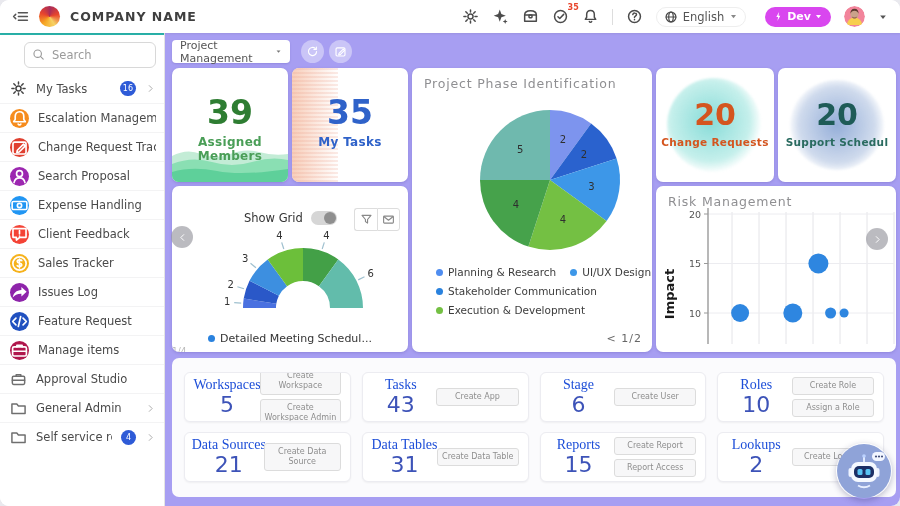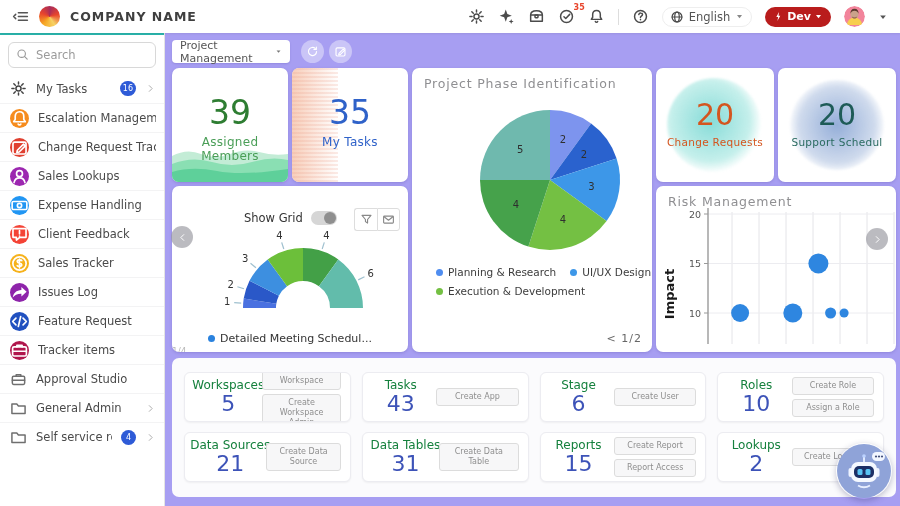--- a/index.html
+++ b/index.html
@@ -1,42 +1,42 @@
 <!DOCTYPE html>
 <html><head>
 <meta charset="utf-8">
 <style>
   html,body{margin:0;padding:0;background:#e9e9ee;}
   *{box-sizing:border-box;font-family:"DejaVu Sans","Liberation Sans",sans-serif;}
-  .screen{position:relative;width:900px;height:506px;background:#fff;overflow:hidden;}
+  .screen{position:relative;width:900px;height:506px;background:#fff;overflow:hidden;border-radius:9px;}
 
   
   .header{position:absolute;left:0;top:0;width:900px;height:33px;background:#fff;display:flex;align-items:center;z-index:30;box-shadow:0 1px 2px rgba(0,0,0,.07);}
   .h-left{display:flex;align-items:center;gap:10px;padding-left:12px;}
   .collapse{width:17px;height:17px;color:#555;}
   .logo{width:21px;height:21px;border-radius:50%;background:conic-gradient(from 220deg,#f6a623,#e8452c,#a82c5a,#e8452c,#f6d365,#f6a623);}
   .cname{font-size:12.5px;font-weight:bold;color:#3f3f3f;letter-spacing:1px;}
   .h-right{margin-left:auto;display:flex;align-items:center;gap:13px;padding-right:12px;}
   .hicon{width:17px;height:17px;color:#4b4b4b;position:relative;cursor:pointer;}
   .hbadge{position:absolute;top:-5px;right:-10px;color:#e8452c;font-size:8px;font-weight:bold;}
   .hdiv{width:1px;height:16px;background:#ddd;}
   .lang{display:flex;align-items:center;gap:5px;border:1px solid #eee;border-radius:12px;padding:2px 7px;color:#555;font-size:11.5px;}
   .lang .hicon{width:14px;height:14px;}
   .lang .caret{width:9px;height:9px;color:#888;}
-  .devpill{display:flex;align-items:center;gap:3px;background:#b91c1c;color:#fff;border-radius:11px;padding:2px 8px;font-size:11px;font-weight:bold;height:20px;}
+  .devpill{display:flex;align-items:center;gap:3px;background:#d946ef;color:#fff;border-radius:11px;padding:2px 8px;font-size:11px;font-weight:bold;height:20px;margin-left:6px;}
   .devpill .hicon{width:11px;height:11px;color:#fff;}
   .devpill .caret{width:9px;height:9px;color:#fff;}
   .avatar{width:21px;height:21px;border-radius:50%;overflow:hidden;}
   .avatar svg{display:block;width:100%;height:100%;}
   .hcaret{width:10px;height:10px;color:#555;}
 
   
   .side{position:absolute;left:0;top:33px;width:165px;bottom:0;background:#fff;border-right:1px solid #e4e4e4;z-index:20;}
   .side::before{content:"";position:absolute;left:0;top:0;width:100%;height:2px;background:#2AB5AD;}
-  .searchwrap{position:relative;margin:9px 8px 6px 8px;}
+  .searchwrap{position:relative;margin:9px 8px 6px 24px;}
   .searchwrap .sicon{position:absolute;left:8px;top:6px;width:13px;height:13px;color:#9a9a9a;}
   .search{width:100%;height:26px;border:1px solid #d8d8d8;border-radius:6px;padding:0 6px 0 27px;font-size:11.5px;color:#444;outline:none;}
   .search::placeholder{color:#9a9a9a;}
   .side-list{margin-top:2px;}
   .side-item{display:flex;align-items:center;gap:9px;height:29px;padding:0 8px 0 10px;cursor:pointer;}
   .side-item + .side-item{border-top:1px solid #f3f3f4;}
   .cicon{width:19px;height:19px;min-width:19px;border-radius:50%;display:flex;align-items:center;justify-content:center;color:#fff;}
   .cicon svg{width:11px;height:11px;}
   .picon{width:17px;height:17px;min-width:17px;color:#6f6f6f;display:flex;align-items:center;}
   .slabel{font-size:11.5px;color:#4a4a4a;white-space:nowrap;overflow:hidden;flex:1;}
@@ -54,21 +54,21 @@
   .toolbtn svg{width:13px;height:13px;}
 
   #card-members{left:7px;top:35px;width:116px;height:114px;}
   #card-mytasks{left:127px;top:35px;width:116px;height:114px;}
   #card-pie{left:247px;top:35px;width:240px;height:284px;}
   #card-cr{left:491px;top:35px;width:118px;height:114px;}
   #card-st{left:613px;top:35px;width:118px;height:114px;}
   #card-gauge{left:7px;top:153px;width:236px;height:166px;}
   #card-risk{left:491px;top:153px;width:240px;height:166px;}
 
-  .kpi{position:absolute;left:0;right:0;text-align:center;z-index:2;}
+  .kpi{position:absolute;left:0;right:0;text-align:center;z-index:2;font-weight:bold;}
   .kval{font-size:33px;line-height:1;}
   .klab{font-size:12px;margin-top:6px;letter-spacing:.3px;}
   #card-members .kpi{top:28px;} #card-members .kval{color:#2e7d32;} #card-members .klab{color:#4a9e57;}
   #card-mytasks .kpi{top:28px;} #card-mytasks .kval{color:#2f62c9;} #card-mytasks .klab{color:#2f62c9;}
   #card-cr .kpi{top:32px;} #card-cr .kval{font-size:30px;color:#D4551F;} #card-cr .klab{font-size:10.5px;color:#D4551F;}
   #card-st .kpi{top:32px;} #card-st .kval{font-size:30px;color:#1E5B57;} #card-st .klab{font-size:10.5px;color:#2a6b60;}
   .waves{position:absolute;left:0;right:0;bottom:0;height:40px;z-index:1;}
   .pinkband{position:absolute;left:0;top:0;bottom:0;width:46px;z-index:1;
     background:repeating-linear-gradient(180deg,rgba(236,160,140,.22) 0 2px,rgba(255,255,255,0) 2px 4px),
                linear-gradient(90deg,rgba(247,203,182,.95) 0%,rgba(249,216,200,.55) 55%,rgba(255,255,255,0) 100%);}
@@ -96,21 +96,21 @@
 
   .carousel{position:absolute;width:22px;height:22px;border-radius:50%;background:rgba(150,150,158,.65);display:flex;align-items:center;justify-content:center;color:#fff;z-index:6;cursor:pointer;}
   .carousel svg{width:11px;height:11px;}
   #chev-left{left:6px;top:193px;}
   #chev-right{left:701px;top:195px;}
 
   
   .panel{position:absolute;left:7px;top:325px;width:724px;height:139px;background:#fbfbfd;border-radius:7px;padding:14px 12px 15px 12px;display:grid;grid-template-columns:repeat(4,1fr);grid-template-rows:50px 50px;gap:10px 11px;}
   .stat{background:#fff;border:1px solid #ececf1;border-radius:6px;box-shadow:0 1px 2px rgba(0,0,0,.05);display:flex;align-items:center;justify-content:space-between;padding:4px 9px;overflow:hidden;}
   .stat-left{display:flex;flex-direction:column;align-items:center;min-width:58px;}
-  .stat-label{font-size:12px;color:#15803d;white-space:nowrap;}
+  .stat-label{font-size:14px;color:#1d4ed8;white-space:nowrap;font-family:Liberation Serif, serif;}
   .stat-value{font-size:22px;color:#3D53B8;line-height:1.1;}
   .stat-btns{display:flex;flex-direction:column;gap:4px;width:56%;}
   .stat-btns button{font-size:8px;color:#8e8e8e;background:#f7f7f8;border:1px solid #dcdcdc;border-radius:3px;padding:3px 3px;line-height:1.25;cursor:pointer;width:100%;}
 
   .chatbot{position:absolute;left:671px;top:410px;width:56px;height:56px;border-radius:50%;z-index:10;cursor:pointer;box-shadow:0 2px 6px rgba(40,40,90,.3);}
   .chatbot svg{display:block;width:100%;height:100%;}
 
   [data-icon] svg{width:100%;height:100%;display:block;}
   text{font-family:"DejaVu Sans","Liberation Sans",sans-serif;}
 </style>
@@ -260,21 +260,21 @@
           </span>
           <span class="slabel">Change Request Tracker</span>
         </div>
         <div class="side-item">
           <span class="cicon" data-icon="person" style="background: rgb(156, 39, 176);">
             <svg viewBox="0 0 16 16" fill="none" stroke="currentColor" stroke-width="1.4" stroke-linecap="round" stroke-linejoin="round">
               <circle cx="8" cy="5.6" r="2.5"></circle>
               <path d="M3.4 13.2c.6-2.7 2.4-4 4.6-4s4 1.3 4.6 4"></path>
             </svg>
           </span>
-          <span class="slabel">Sales Lookups</span>
+          <span class="slabel">Search Proposal</span>
         </div>
         <div class="side-item">
           <span class="cicon" data-icon="money" style="background: rgb(33, 150, 243);">
             <svg viewBox="0 0 16 16" fill="none" stroke="currentColor" stroke-width="1.4" stroke-linecap="round" stroke-linejoin="round">
               <rect x="1.8" y="4.6" width="12.4" height="6.8" rx="1"></rect>
               <circle cx="8" cy="8" r="1.8"></circle>
             </svg>
           </span>
           <span class="slabel">Expense Handling</span>
         </div>
@@ -312,21 +312,21 @@
           </span>
           <span class="slabel">Feature Request</span>
         </div>
         <div class="side-item">
           <span class="cicon" data-icon="briefcase" style="background: rgb(176, 22, 76);">
             <svg viewBox="0 0 16 16" fill="none" stroke="currentColor" stroke-width="1.4" stroke-linecap="round" stroke-linejoin="round">
               <rect x="2.2" y="5" width="11.6" height="7.6" rx="1.2"></rect>
               <path d="M5.8 5V3.6h4.4V5M2.2 8.6h11.6"></path>
             </svg>
           </span>
-          <span class="slabel">Tracker items</span>
+          <span class="slabel">Manage items</span>
         </div>
         <div class="side-item">
           <span class="picon" data-icon="briefcase">
             <svg viewBox="0 0 16 16" fill="none" stroke="currentColor" stroke-width="1.4" stroke-linecap="round" stroke-linejoin="round">
               <rect x="2.2" y="5" width="11.6" height="7.6" rx="1.2"></rect>
               <path d="M5.8 5V3.6h4.4V5M2.2 8.6h11.6"></path>
             </svg>
           </span>
           <span class="slabel">Approval Studio</span>
         </div>
@@ -424,20 +424,24 @@
             <text x="108.3" y="85.3" font-size="10" fill="#2f2f2f" text-anchor="middle">5</text>
           </svg></div>
       <div class="plegend" id="pie-legend">
           <span class="litem">
             <span class="ldot" style="background: rgb(79, 141, 240);"></span>
             <span>Planning &amp; Research</span>
           </span>
           <span class="litem">
             <span class="ldot" style="background: rgb(61, 151, 232);"></span>
             <span>UI/UX Design</span>
+          </span>
+          <span class="litem">
+            <span class="ldot" style="background: rgb(42, 130, 222);"></span>
+            <span>Stakeholder Communication</span>
           </span>
           <span class="litem">
             <span class="ldot" style="background: rgb(116, 192, 67);"></span>
             <span>Execution &amp; Development</span>
           </span>
         </div>
       <div class="pagin">&lt; 1/2</div>
     </div>
 
     <div class="card" id="card-cr">

